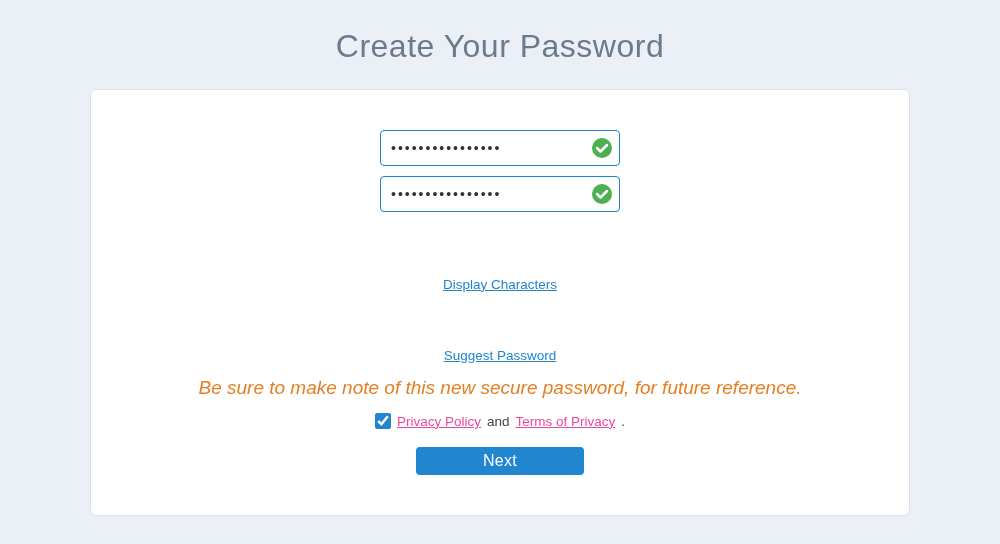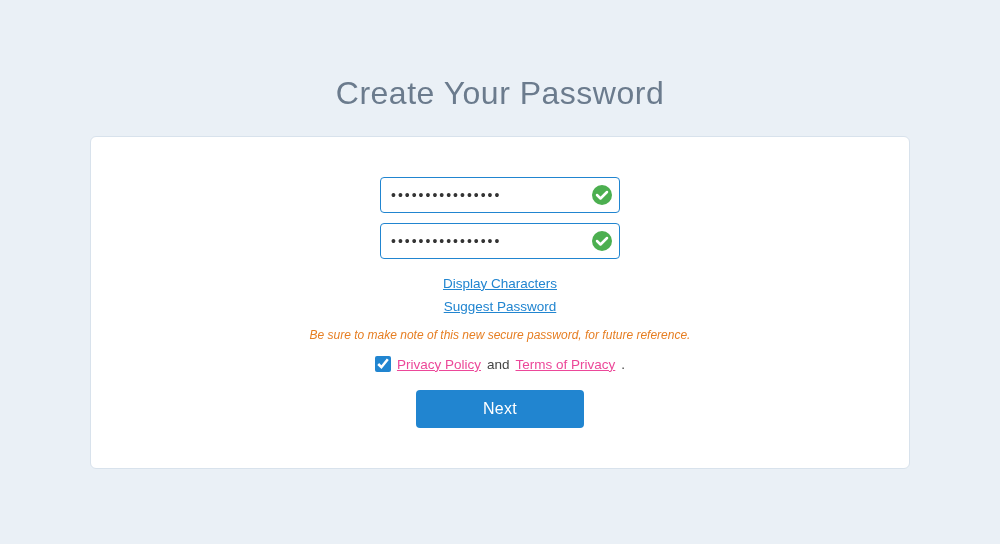--- a/index.html
+++ b/index.html
@@ -85,26 +85,27 @@
       margin-top: 4px;
       margin-bottom: 10px;
     }
 
     .link {
       color: #2185d0;
       text-decoration: underline;
       font-size: 13.5px;
       cursor: pointer;
       line-height: 1.7;
+      margin-top: 48px;
     }
 
     .warning-text {
       color: #e67e22;
       font-style: italic;
-      font-size: 12px;
+      font-size: 19px;
       margin-bottom: 14px;
       text-align: center;
     }
 
     .agree-row {
       display: flex;
       align-items: center;
       font-size: 13.5px;
       color: #444;
       margin-bottom: 18px;
@@ -127,21 +128,21 @@
       text-decoration: underline;
       cursor: pointer;
     }
 
     .next-button {
       background: #2185d0;
       color: #fff;
       border: none;
       border-radius: 4px;
       width: 168px;
-      height: 38px;
+      height: 28px;
       font-size: 16px;
       font-weight: 500;
       cursor: pointer;
       letter-spacing: 0.3px;
     }
   </style>
 </head>
 <body>
 
 <h1 class="page-title">Create Your Password</h1>

